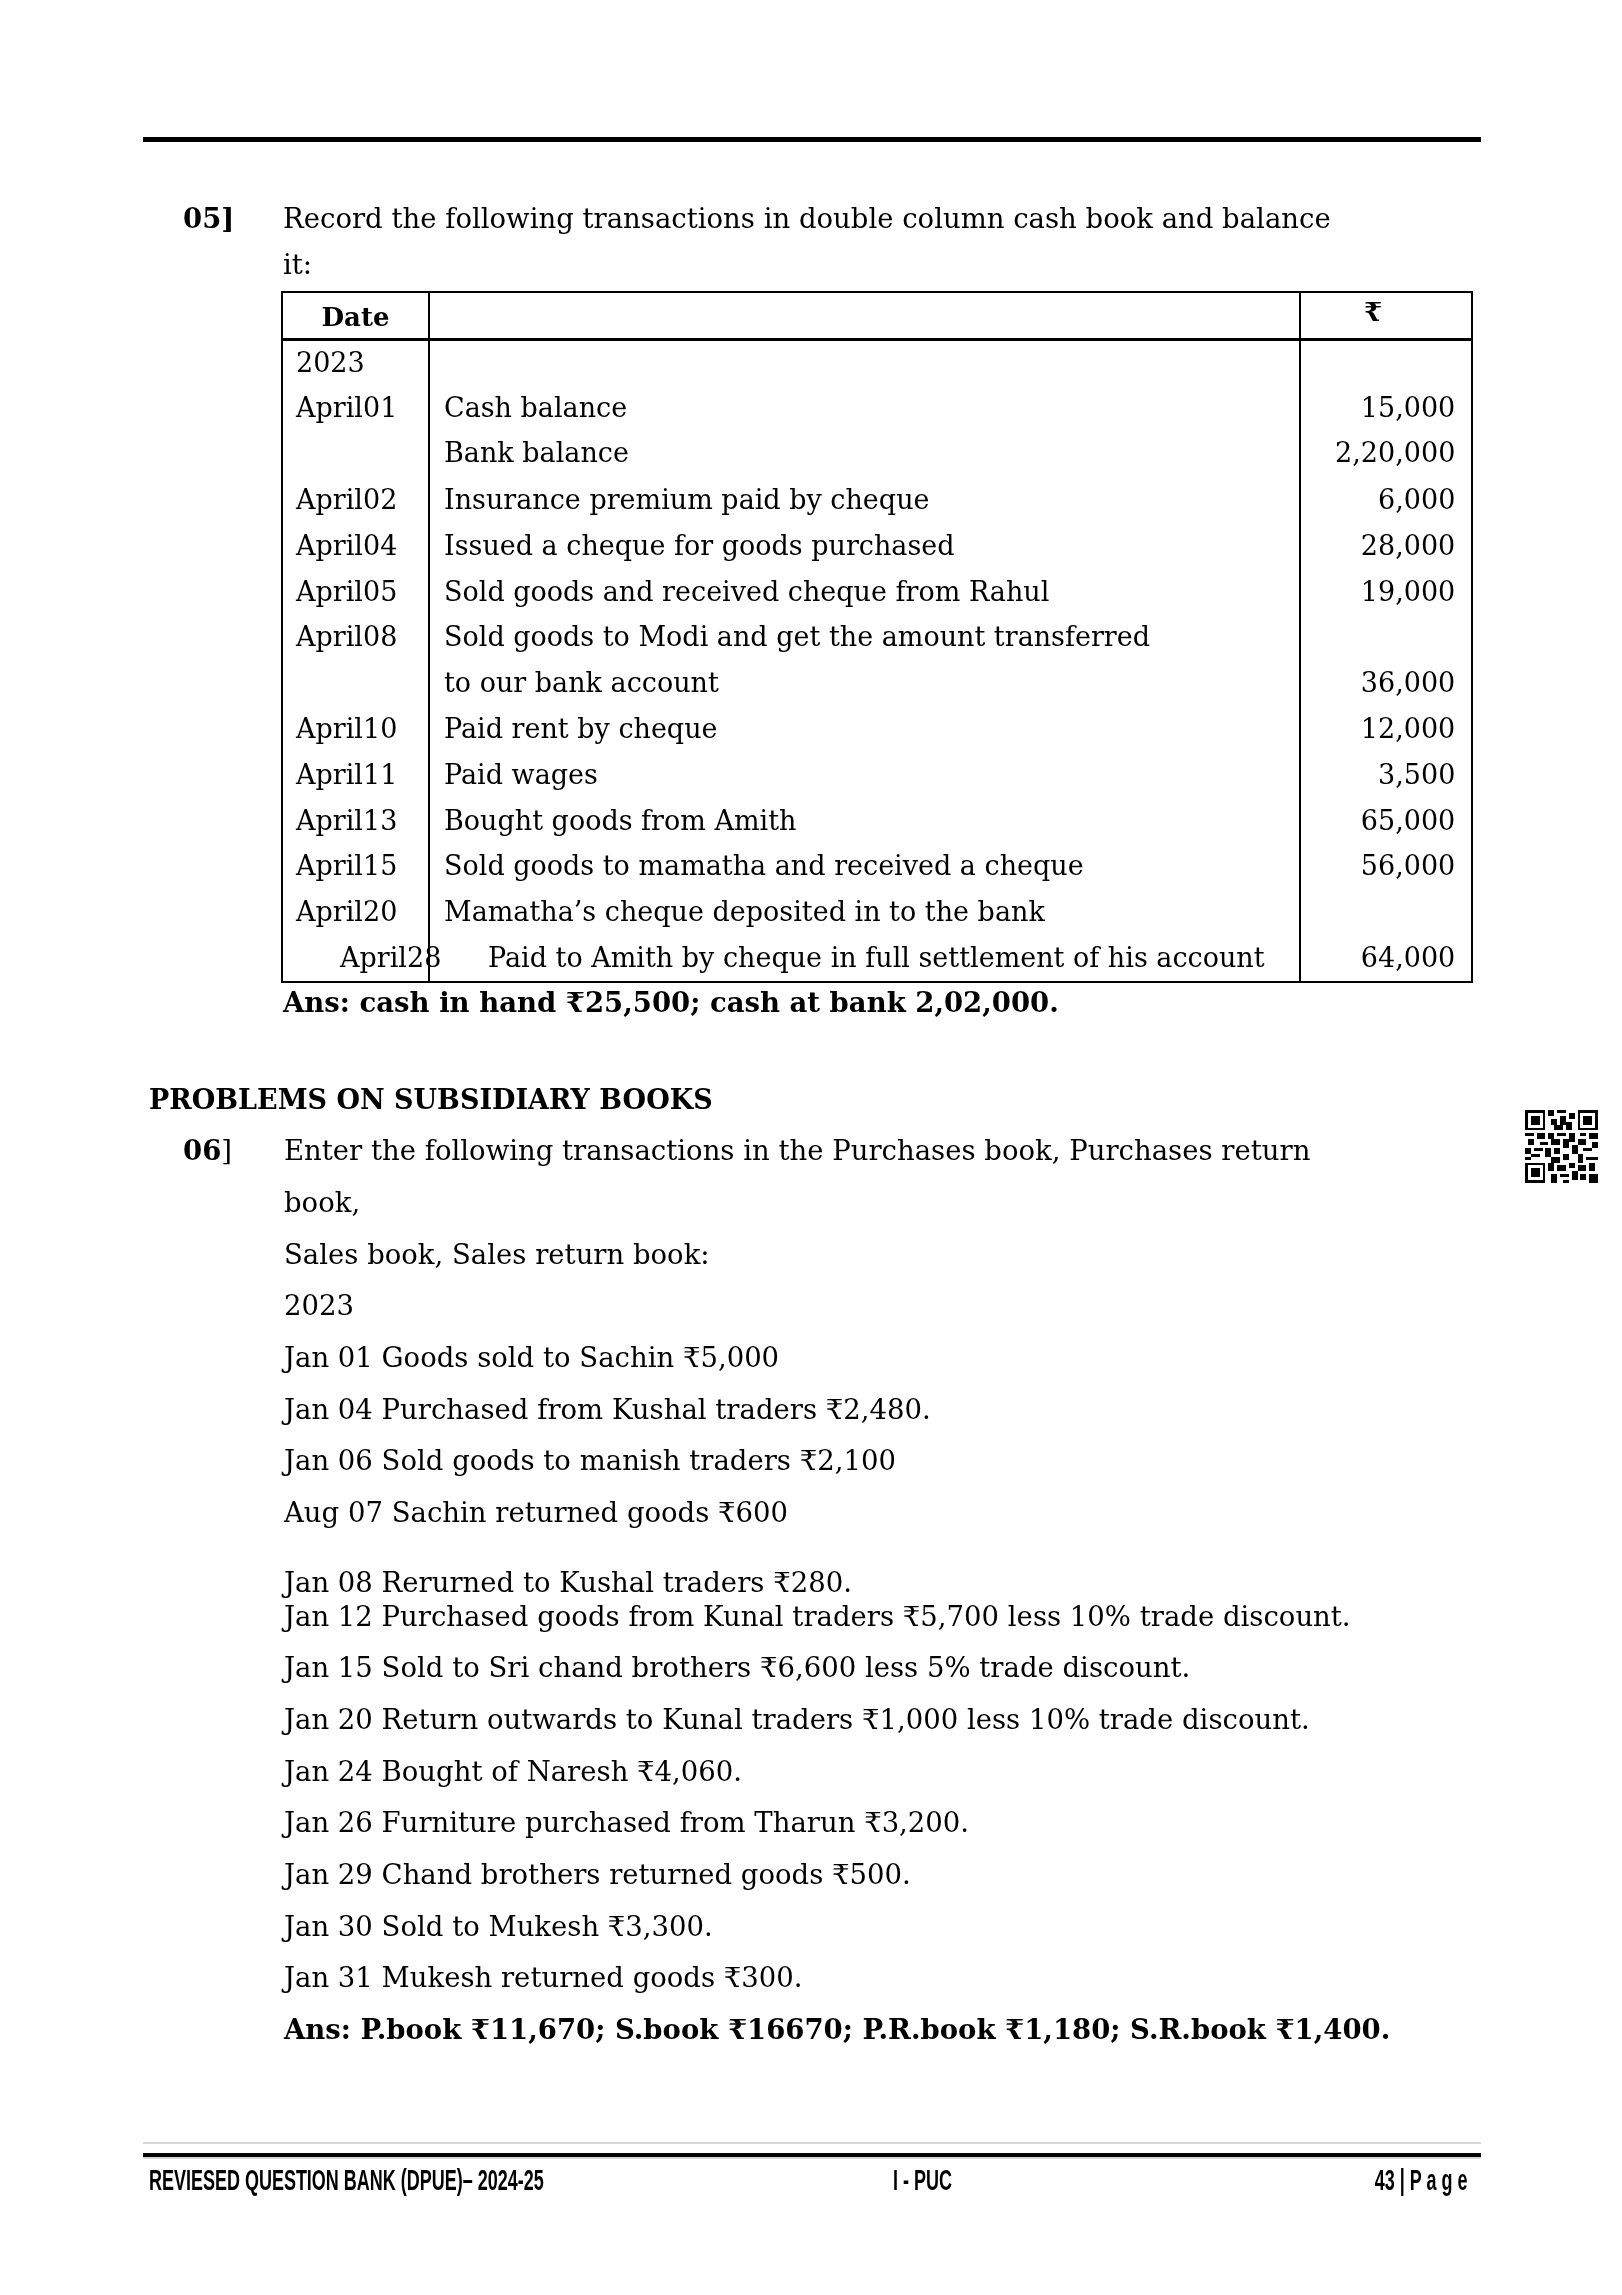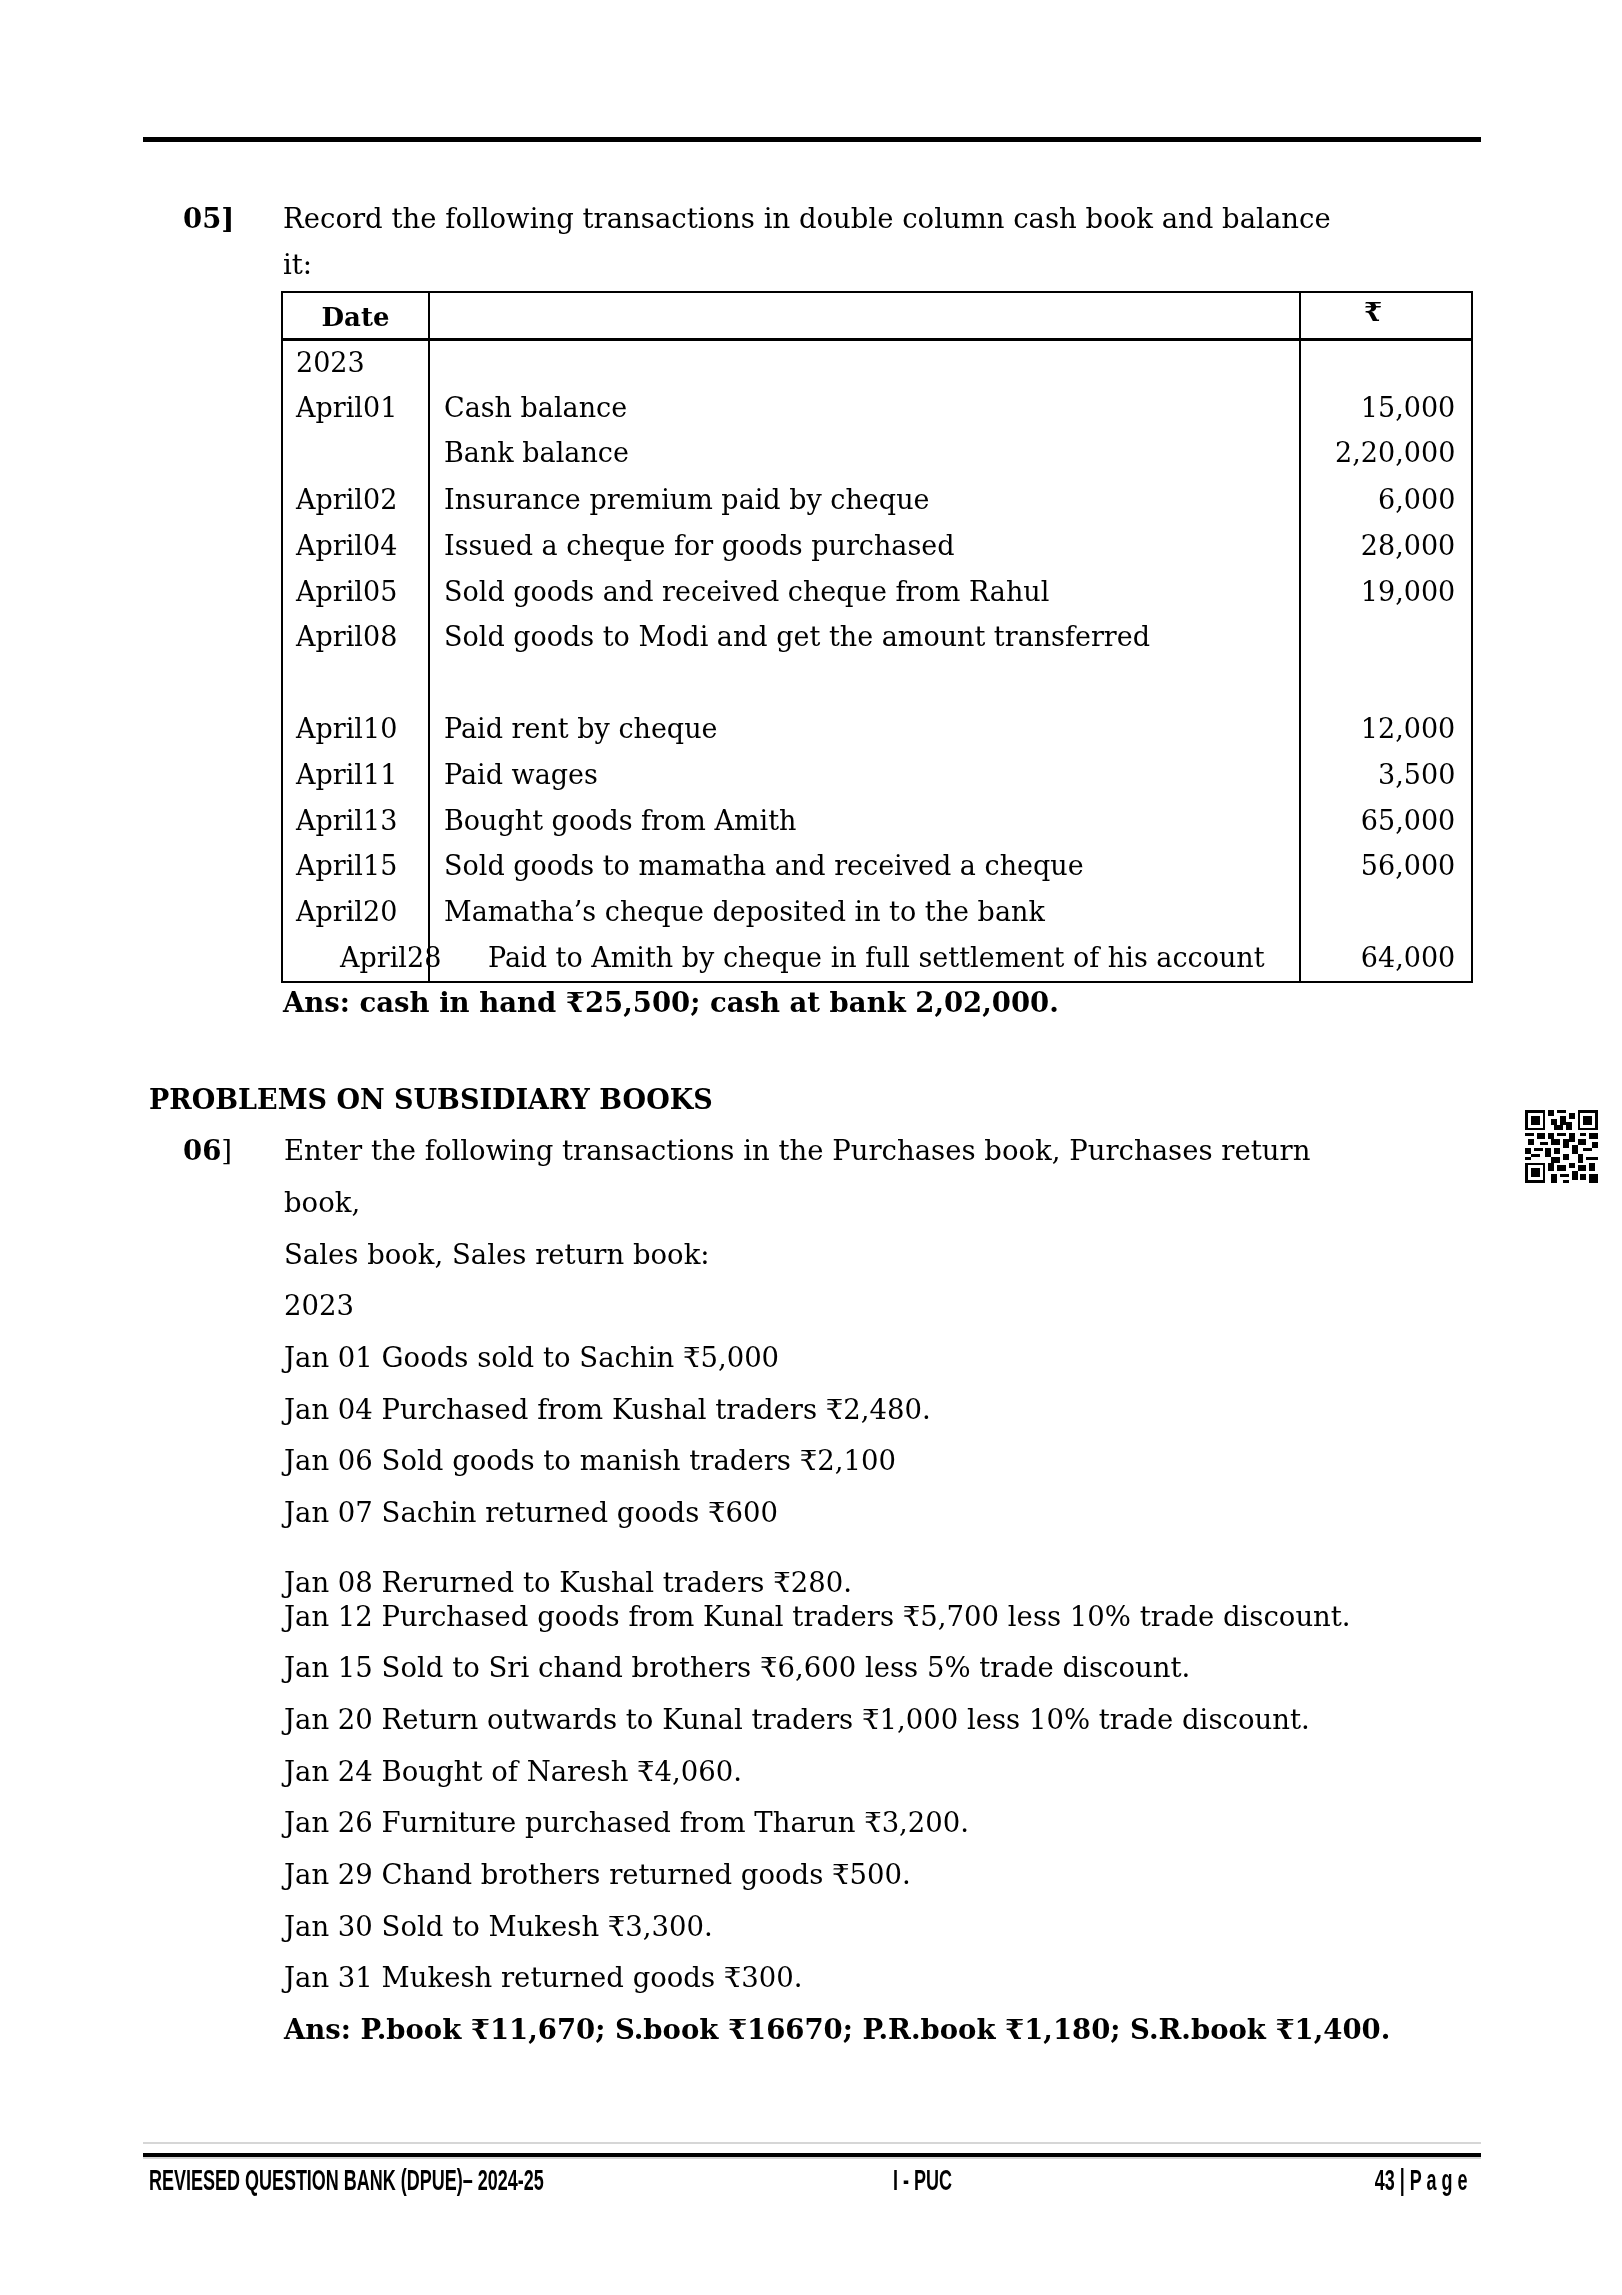--- a/index.html
+++ b/index.html
@@ -83,20 +83,25 @@
   <div class="row" style="top:285px;">
     <span class="c-date">April05</span>
     <span class="c-part">Sold goods and received cheque from Rahul</span>
     <span class="c-amt">19,000</span>
   </div>
   <div class="row" style="top:330px;">
     <span class="c-date">April08</span>
     <span class="c-part">Sold goods to Modi and get the amount transferred</span>
     <span class="c-amt"></span>
   </div>
+  <div class="row" style="top:376px;">
+    <span class="c-date"></span>
+    <span class="c-part">to our bank account</span>
+    <span class="c-amt">36,000</span>
+  </div>
   <div class="row" style="top:422px;">
     <span class="c-date">April10</span>
     <span class="c-part">Paid rent by cheque</span>
     <span class="c-amt">12,000</span>
   </div>
   <div class="row" style="top:468px;">
     <span class="c-date">April11</span>
     <span class="c-part">Paid wages</span>
     <span class="c-amt">3,500</span>
   </div>
@@ -128,21 +133,21 @@
 
 <div class="qnum" style="left:183px; top:1137px;"><span>06</span><span style="font-weight:normal;">]</span></div>
 
 <div class="list-line" style="top:1137px;">Enter the following transactions in the Purchases book, Purchases return</div>
 <div class="list-line" style="top:1189px;">book,</div>
 <div class="list-line" style="top:1241px;">Sales book, Sales return book:</div>
 <div class="list-line" style="top:1292px;">2023</div>
 <div class="list-line" style="top:1344px;">Jan 01 Goods sold to Sachin ₹5,000</div>
 <div class="list-line" style="top:1396px;">Jan 04 Purchased from Kushal traders ₹2,480.</div>
 <div class="list-line" style="top:1447px;">Jan 06 Sold goods to manish traders ₹2,100</div>
-<div class="list-line" style="top:1499px;">Jan 07 Sachin returned goods ₹600</div>
+<div class="list-line" style="top:1499px;">Aug 07 Sachin returned goods ₹600</div>
 <div class="list-line" style="top:1551px;margin-top:18px;">Jan 08 Rerurned to Kushal traders ₹280.</div>
 <div class="list-line" style="top:1603px;">Jan 12 Purchased goods from Kunal traders ₹5,700 less 10% trade discount.</div>
 <div class="list-line" style="top:1654px;">Jan 15 Sold to Sri chand brothers ₹6,600 less 5% trade discount.</div>
 <div class="list-line" style="top:1706px;">Jan 20 Return outwards to Kunal traders ₹1,000 less 10% trade discount.</div>
 <div class="list-line" style="top:1758px;">Jan 24 Bought of Naresh ₹4,060.</div>
 <div class="list-line" style="top:1809px;">Jan 26 Furniture purchased from Tharun ₹3,200.</div>
 <div class="list-line" style="top:1861px;">Jan 29 Chand brothers returned goods ₹500.</div>
 <div class="list-line" style="top:1913px;">Jan 30 Sold to Mukesh ₹3,300.</div>
 <div class="list-line" style="top:1964px;">Jan 31 Mukesh returned goods ₹300.</div>
 <div class="list-line" style="top:2016px; font-weight:bold;">Ans: P.book ₹11,670; S.book ₹16670; P.R.book ₹1,180; S.R.book ₹1,400.</div>

